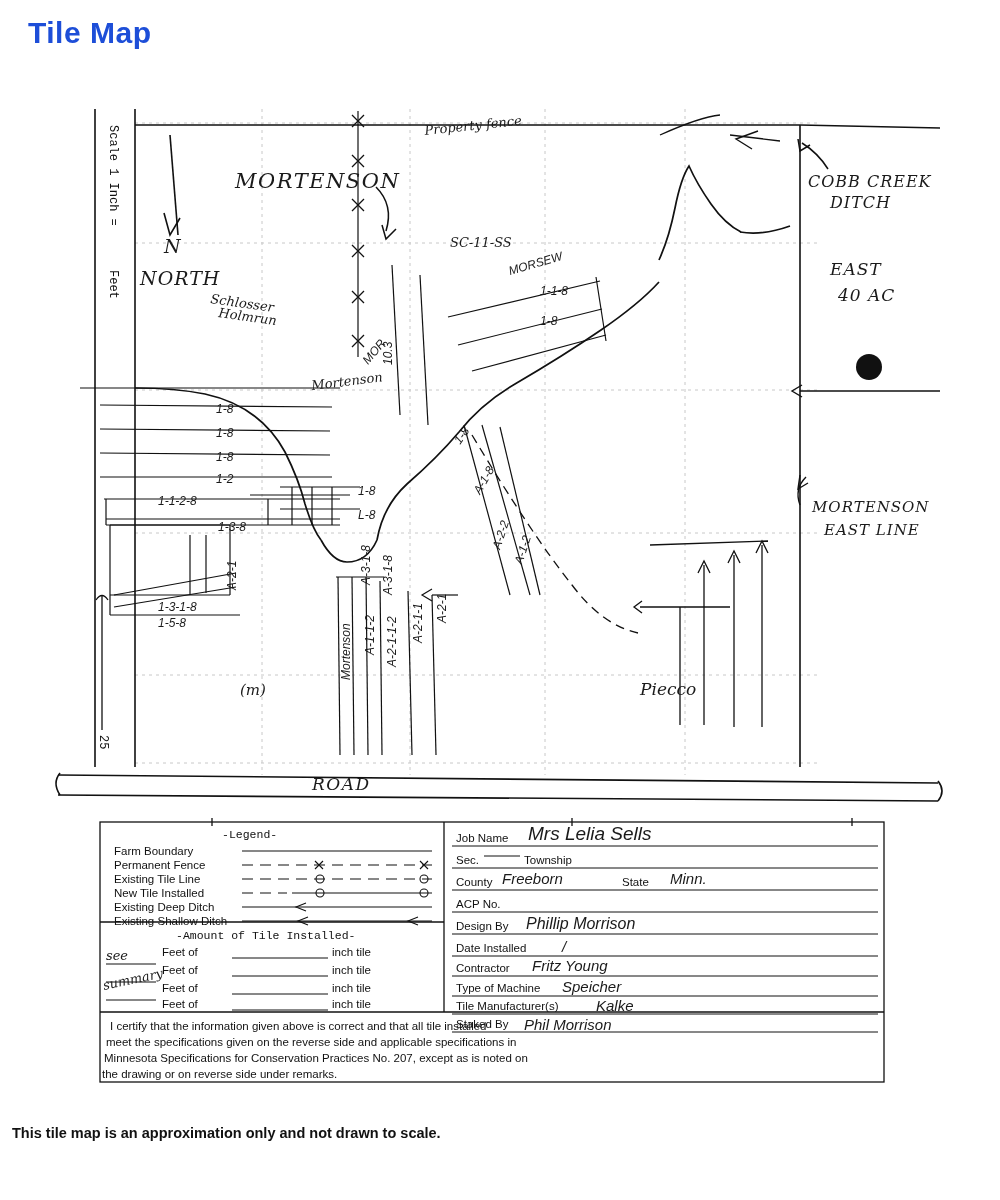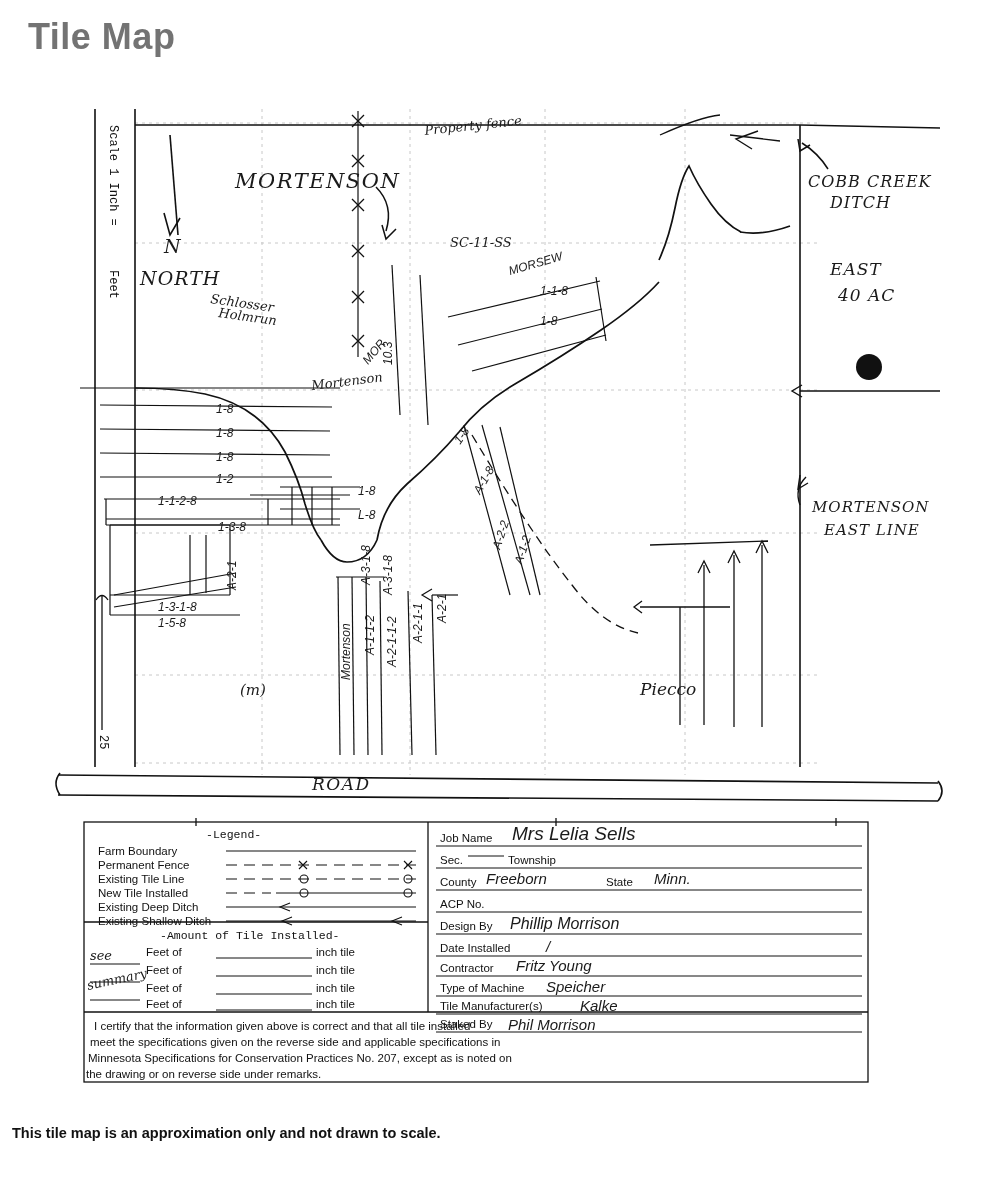--- a/index.html
+++ b/index.html
@@ -12,40 +12,40 @@
     height: 1200px;
     position: relative;
     font-family: "Liberation Sans", sans-serif;
     color: #222;
     overflow: hidden;
   }
   .page-title {
     position: absolute;
     left: 28px;
     top: 16px;
-    font-size: 36px;
+    font-size: 30px;
     font-weight: bold;
-    color: #737373;
+    color: #1d4ed8;
     letter-spacing: 0.5px;
   }
 
   
   .map-wrap {
     position: absolute;
     left: 40px;
     top: 95px;
     width: 920px;
     height: 720px;
   }
   .map-svg { display: block; }
 
   
   .form-wrap {
     position: absolute;
-    left: 76px;
+    left: 92px;
     top: 812px;
     width: 800px;
     height: 275px;
   }
   .form-svg { display: block; }
 
   
   .footer {
     position: absolute;
     left: 12px;

